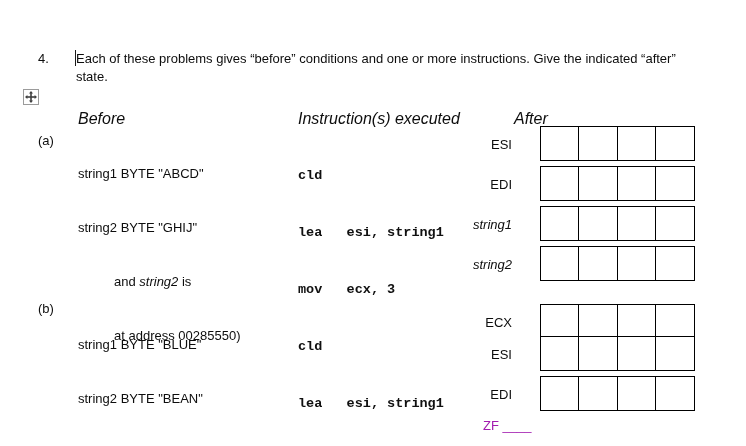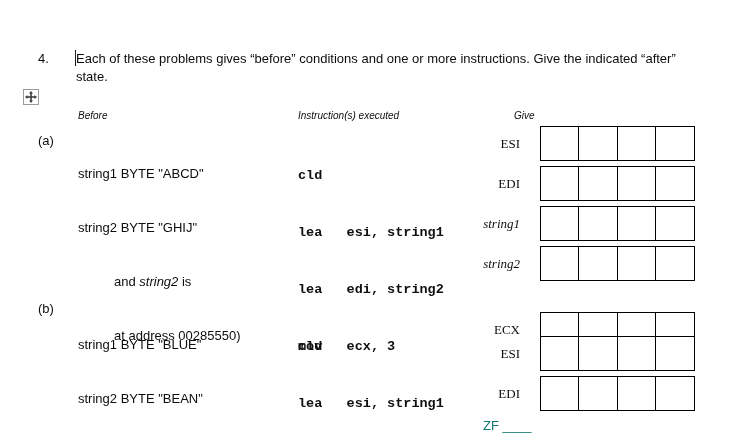--- a/index.html
+++ b/index.html
@@ -63,21 +63,21 @@
     width: 16px; height: 16px;
     border: 1px solid #9b9b9b;
     background: #ffffff;
     box-sizing: border-box;
   }
   #move-handle svg { display: block; }
 
   
   .col-head {
     font-family: "Liberation Sans", sans-serif;
-    font-size: 10px;
+    font-size: 16px;
     font-style: italic;
     color: #0d0d0d;
   }
   #head-before { left: 78px; top: 110px; }
   #head-instr  { left: 298px; top: 110px; }
   #head-after  { left: 514px; top: 110px; }
 
   
   .part-label {
     font-family: "Liberation Sans", sans-serif;
@@ -101,24 +101,24 @@
   .instr-block .cln { display: block; height: 19px; font-weight: bold; }
 
   
   .after-row {
     position: absolute;
     height: 35px;
   }
   .after-label {
     position: absolute;
     right: 100%;
-    margin-right: 20px;
+    margin-right: 28px;
     top: 50%;
     transform: translateY(-50%);
-    font-family: Liberation Serif, serif;
+    font-family: Liberation Sans, sans-serif;
     font-size: 13px;
     color: #0d0d0d;
     white-space: pre;
   }
   .after-label.ital { font-style: italic; }
   .boxes {
     display: flex;
     height: 35px;
     border: 1.3px solid #000;
     box-sizing: border-box;
@@ -136,21 +136,21 @@
   #after-a { position: absolute; left: 540px; top: 126px; width: 155px; }
   #after-b { position: absolute; left: 540px; top: 296px; width: 155px; }
   .after-group .after-row { left: 0; width: 155px; }
 
   
   #zf-line {
     position: absolute;
     left: 483px; top: 418px;
     font-family: "Liberation Sans", sans-serif;
     font-size: 13px;
-    color: #0f766e;
+    color: #a21caf;
     white-space: pre;
   }
 </style>
 </head>
 <body>
 
 <div class="page">
 
   <div class="abs body-text" id="q-number">4.</div>
 
@@ -166,35 +166,34 @@
         <polygon points="7,1 9,3.4 5,3.4"></polygon>
         <polygon points="7,13 9,10.6 5,10.6"></polygon>
         <polygon points="1,7 3.4,9 3.4,5"></polygon>
         <polygon points="13,7 10.6,9 10.6,5"></polygon>
       </g>
     </svg>
   </div>
 
   <div class="abs col-head" id="head-before">Before</div>
   <div class="abs col-head" id="head-instr">Instruction(s) executed</div>
-  <div class="abs col-head" id="head-after">Give</div>
+  <div class="abs col-head" id="head-after">After</div>
 
   <div class="abs part-label" id="part-a-label">(a)</div>
 
   <div class="abs body-text before-block" id="before-a">
     <span class="ln">string1 BYTE "ABCD"</span>
     <span class="ln">string2 BYTE "GHIJ"</span>
     <span class="ln indent"><span>and </span><span class="italic">string2</span><span> is</span></span>
     <span class="ln indent">at address 00285550)</span>
   </div>
 
   <div class="abs code instr-block" id="instr-a">
     <span class="cln">cld</span>
     <span class="cln">lea   esi, string1</span>
-    <span class="cln">lea   edi, string2</span>
     <span class="cln">mov   ecx, 3</span>
   </div>
 
   <div class="after-group" id="after-a">
     <div class="after-row" style="top:0px">
       <span class="after-label">ESI</span>
       <div class="boxes">
         <div class="cell"></div>
         <div class="cell"></div>
         <div class="cell"></div>
@@ -242,21 +241,21 @@
 
   <div class="abs code instr-block" id="instr-b">
     <span class="cln">cld</span>
     <span class="cln">lea   esi, string1</span>
     
     
     
   </div>
 
   <div class="after-group" id="after-b">
-    <div class="after-row" style="top:16px">
+    <div class="after-row" style="top:8px">
       <span class="after-label">ECX</span>
       <div class="boxes">
         <div class="cell"></div>
         <div class="cell"></div>
         <div class="cell"></div>
         <div class="cell"></div>
       </div>
     </div>
     <div class="after-row" style="top:40px">
       <span class="after-label">ESI</span>

